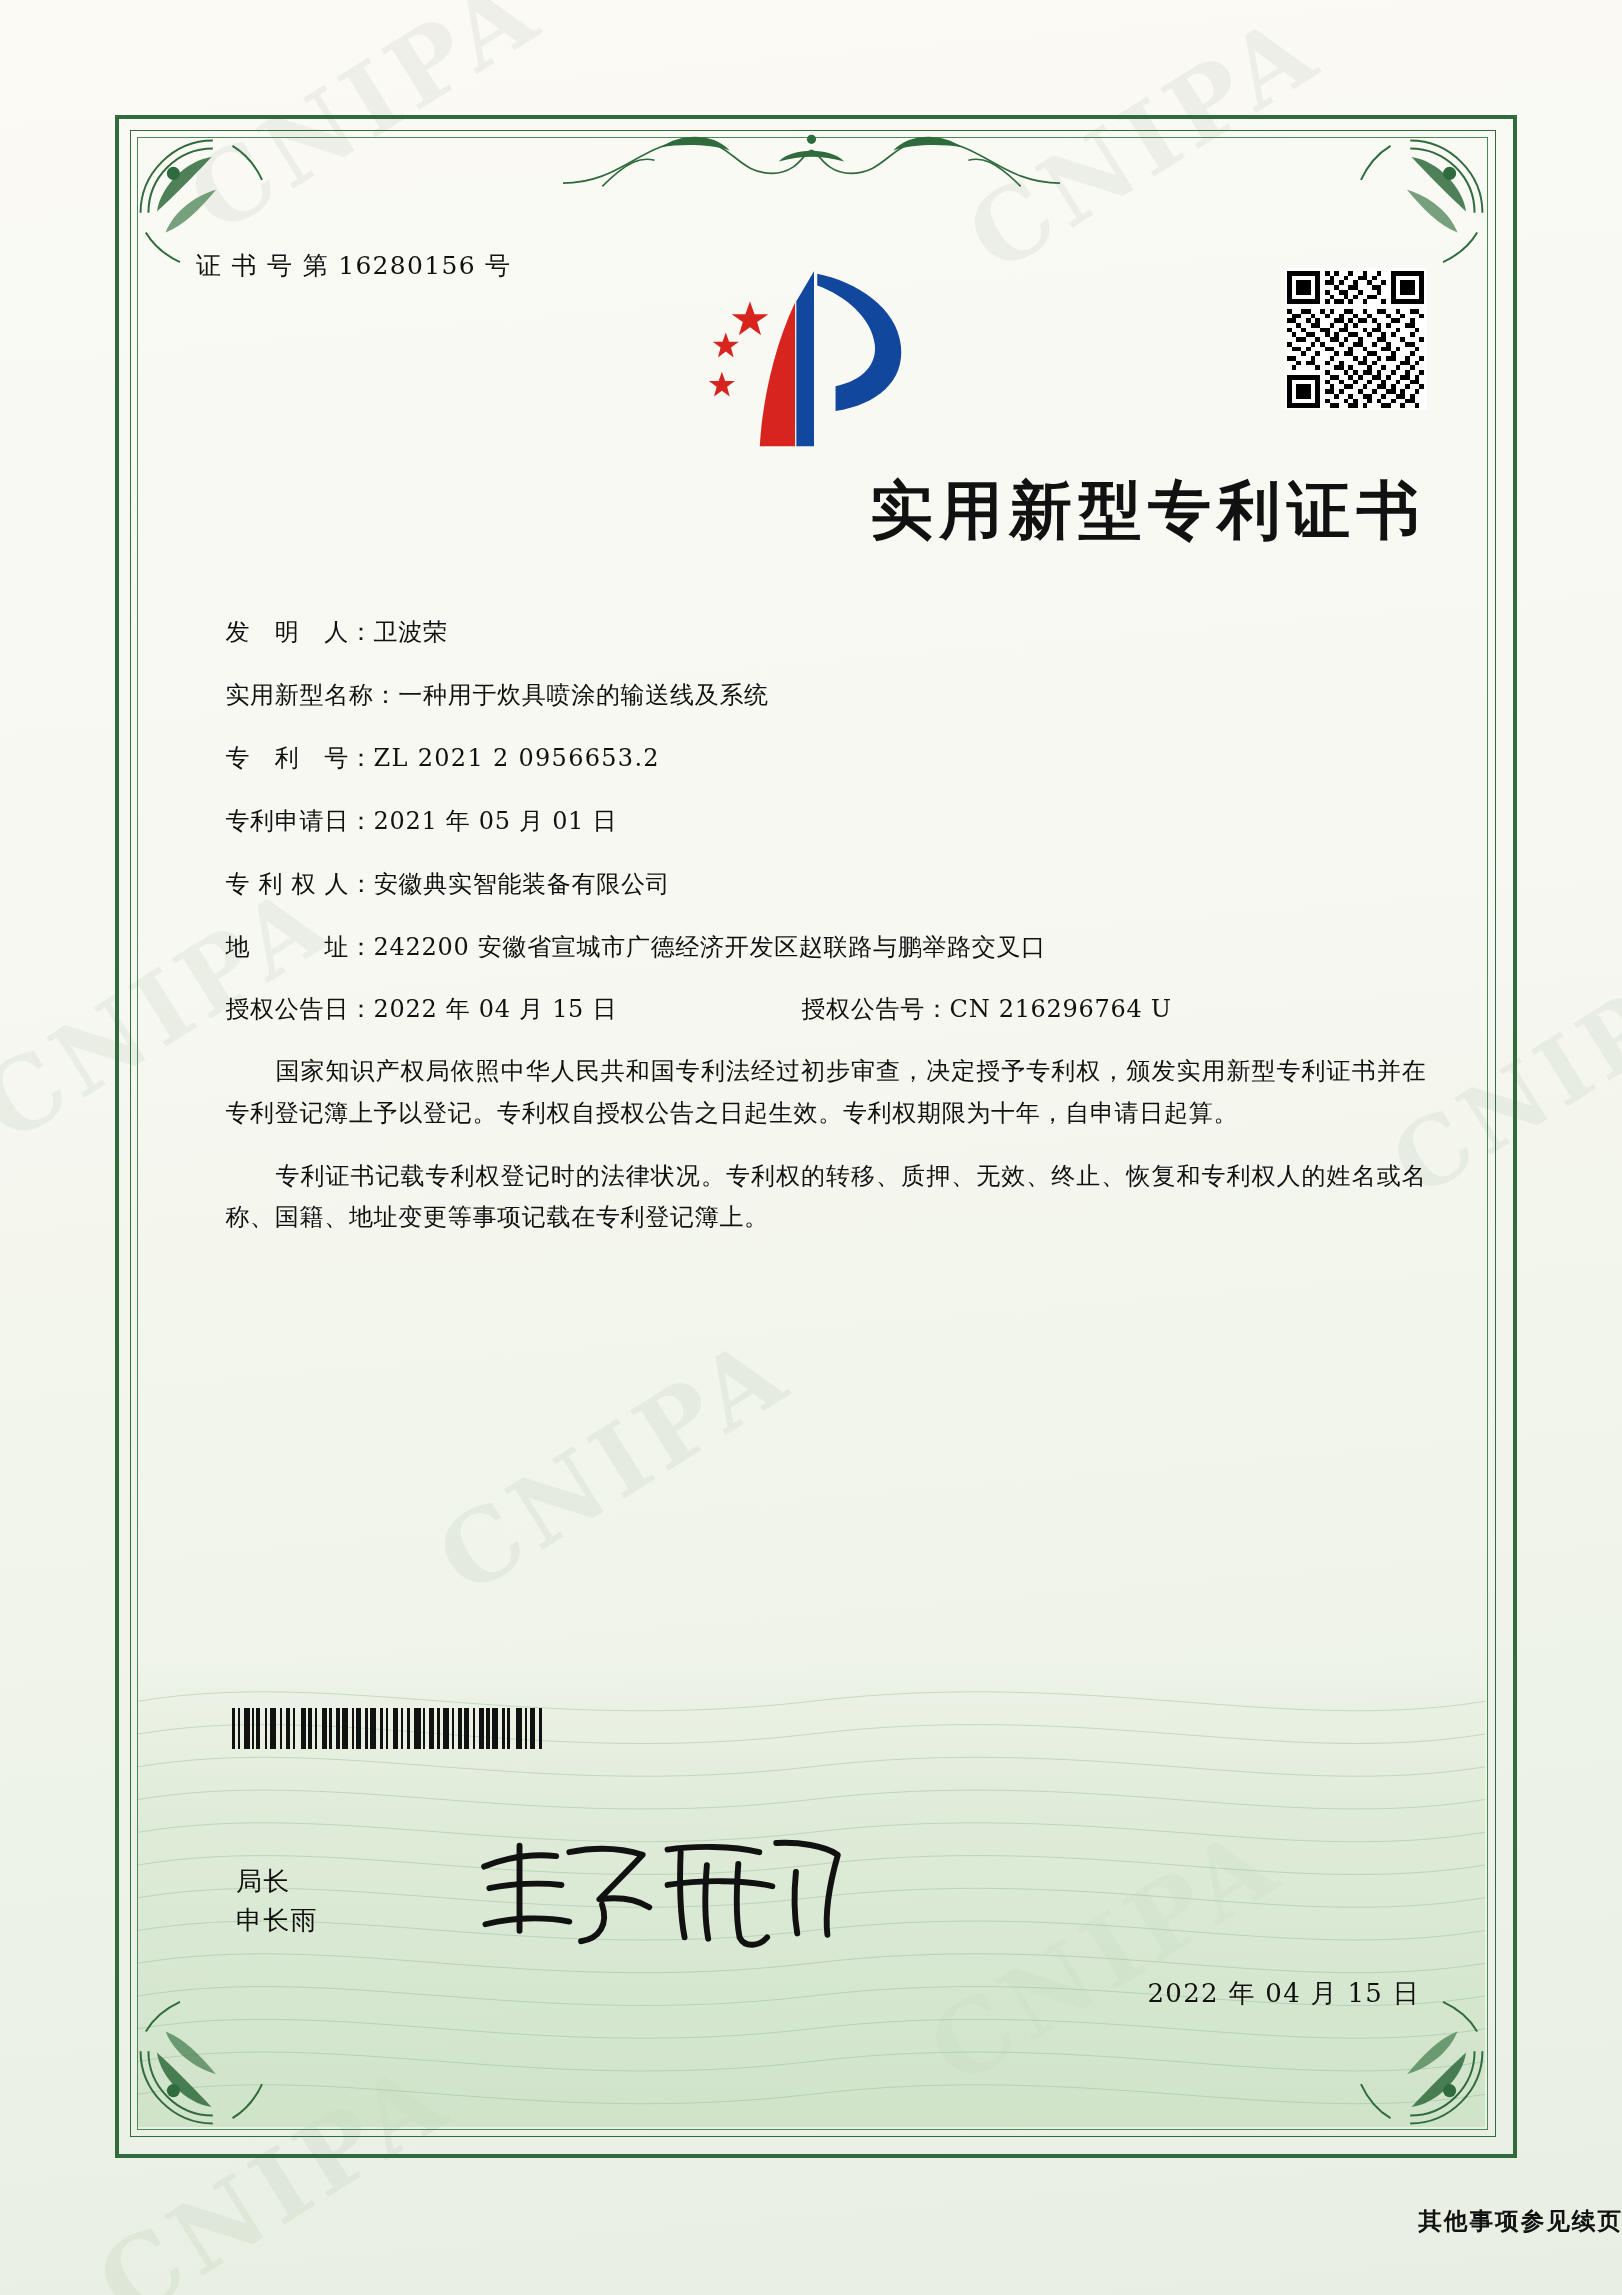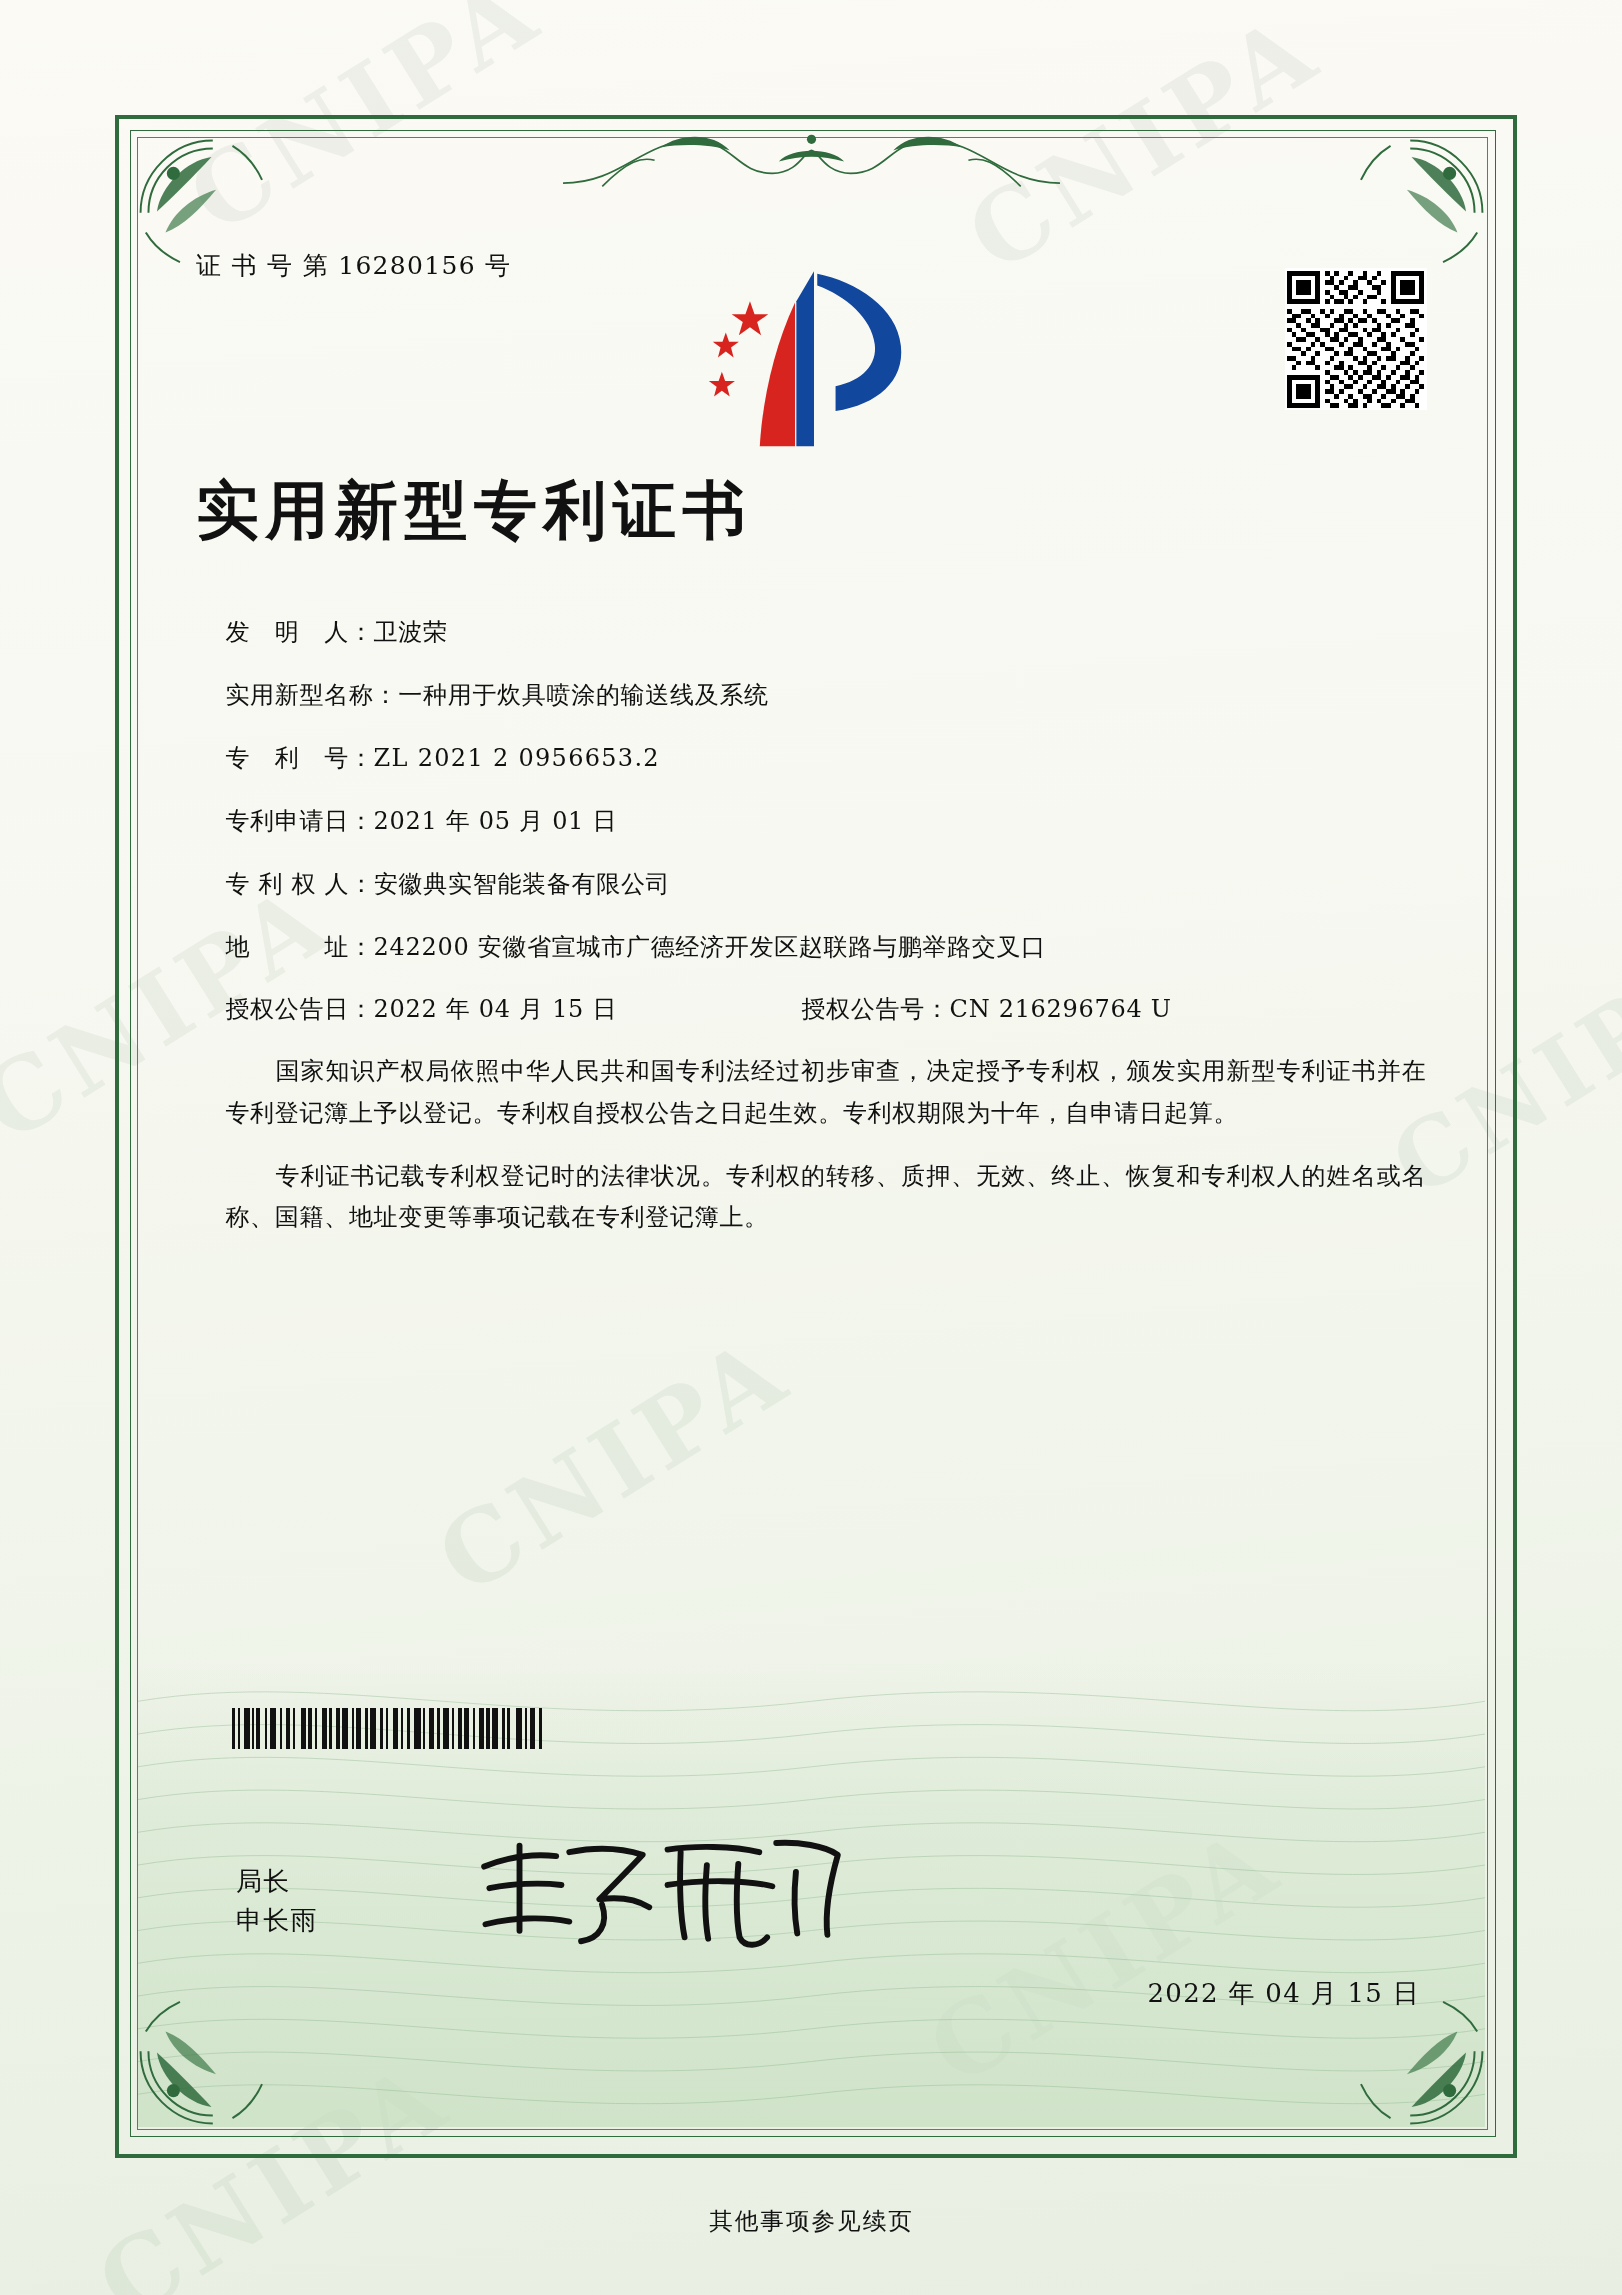--- a/index.html
+++ b/index.html
@@ -125,21 +125,21 @@
     width: 137px; height: 137px;
     background: #fff;
     padding: 2.6px;
   }
   .qr svg { width: 100%; height: 100%; display:block; }
 
   .title {
     position: absolute;
     left: 0; top: 219px;
     width: 1230px;
-    text-align: left;
+    text-align: right;
     font-size: 63px;
     font-weight: bold;
     letter-spacing: 6.5px;
     color: #111;
     font-family: "DejaVu Serif","Liberation Serif",serif;
   }
 
   .fields {
     position: absolute;
     left: 29.4px;
@@ -234,25 +234,25 @@
     text-align: center;
     font-size: 22px;
     color: #111;
     letter-spacing: 1.3px;
   }
 
   .footer-note {
     position: absolute;
     left: 0; top: 2205px;
     width: 1623px;
-    text-align: center;
+    text-align: right;
     font-size: 23.6px;
     color: #111;
     letter-spacing: 2px;
-    font-weight: 400;
+    font-weight: 700;
   }
 </style>
 </head>
 <body>
 
 <div class="page">
 
   <div class="wm wm1">CNIPA</div>
   <div class="wm wm2">CNIPA</div>
   <div class="wm wm3">CNIPA</div>

